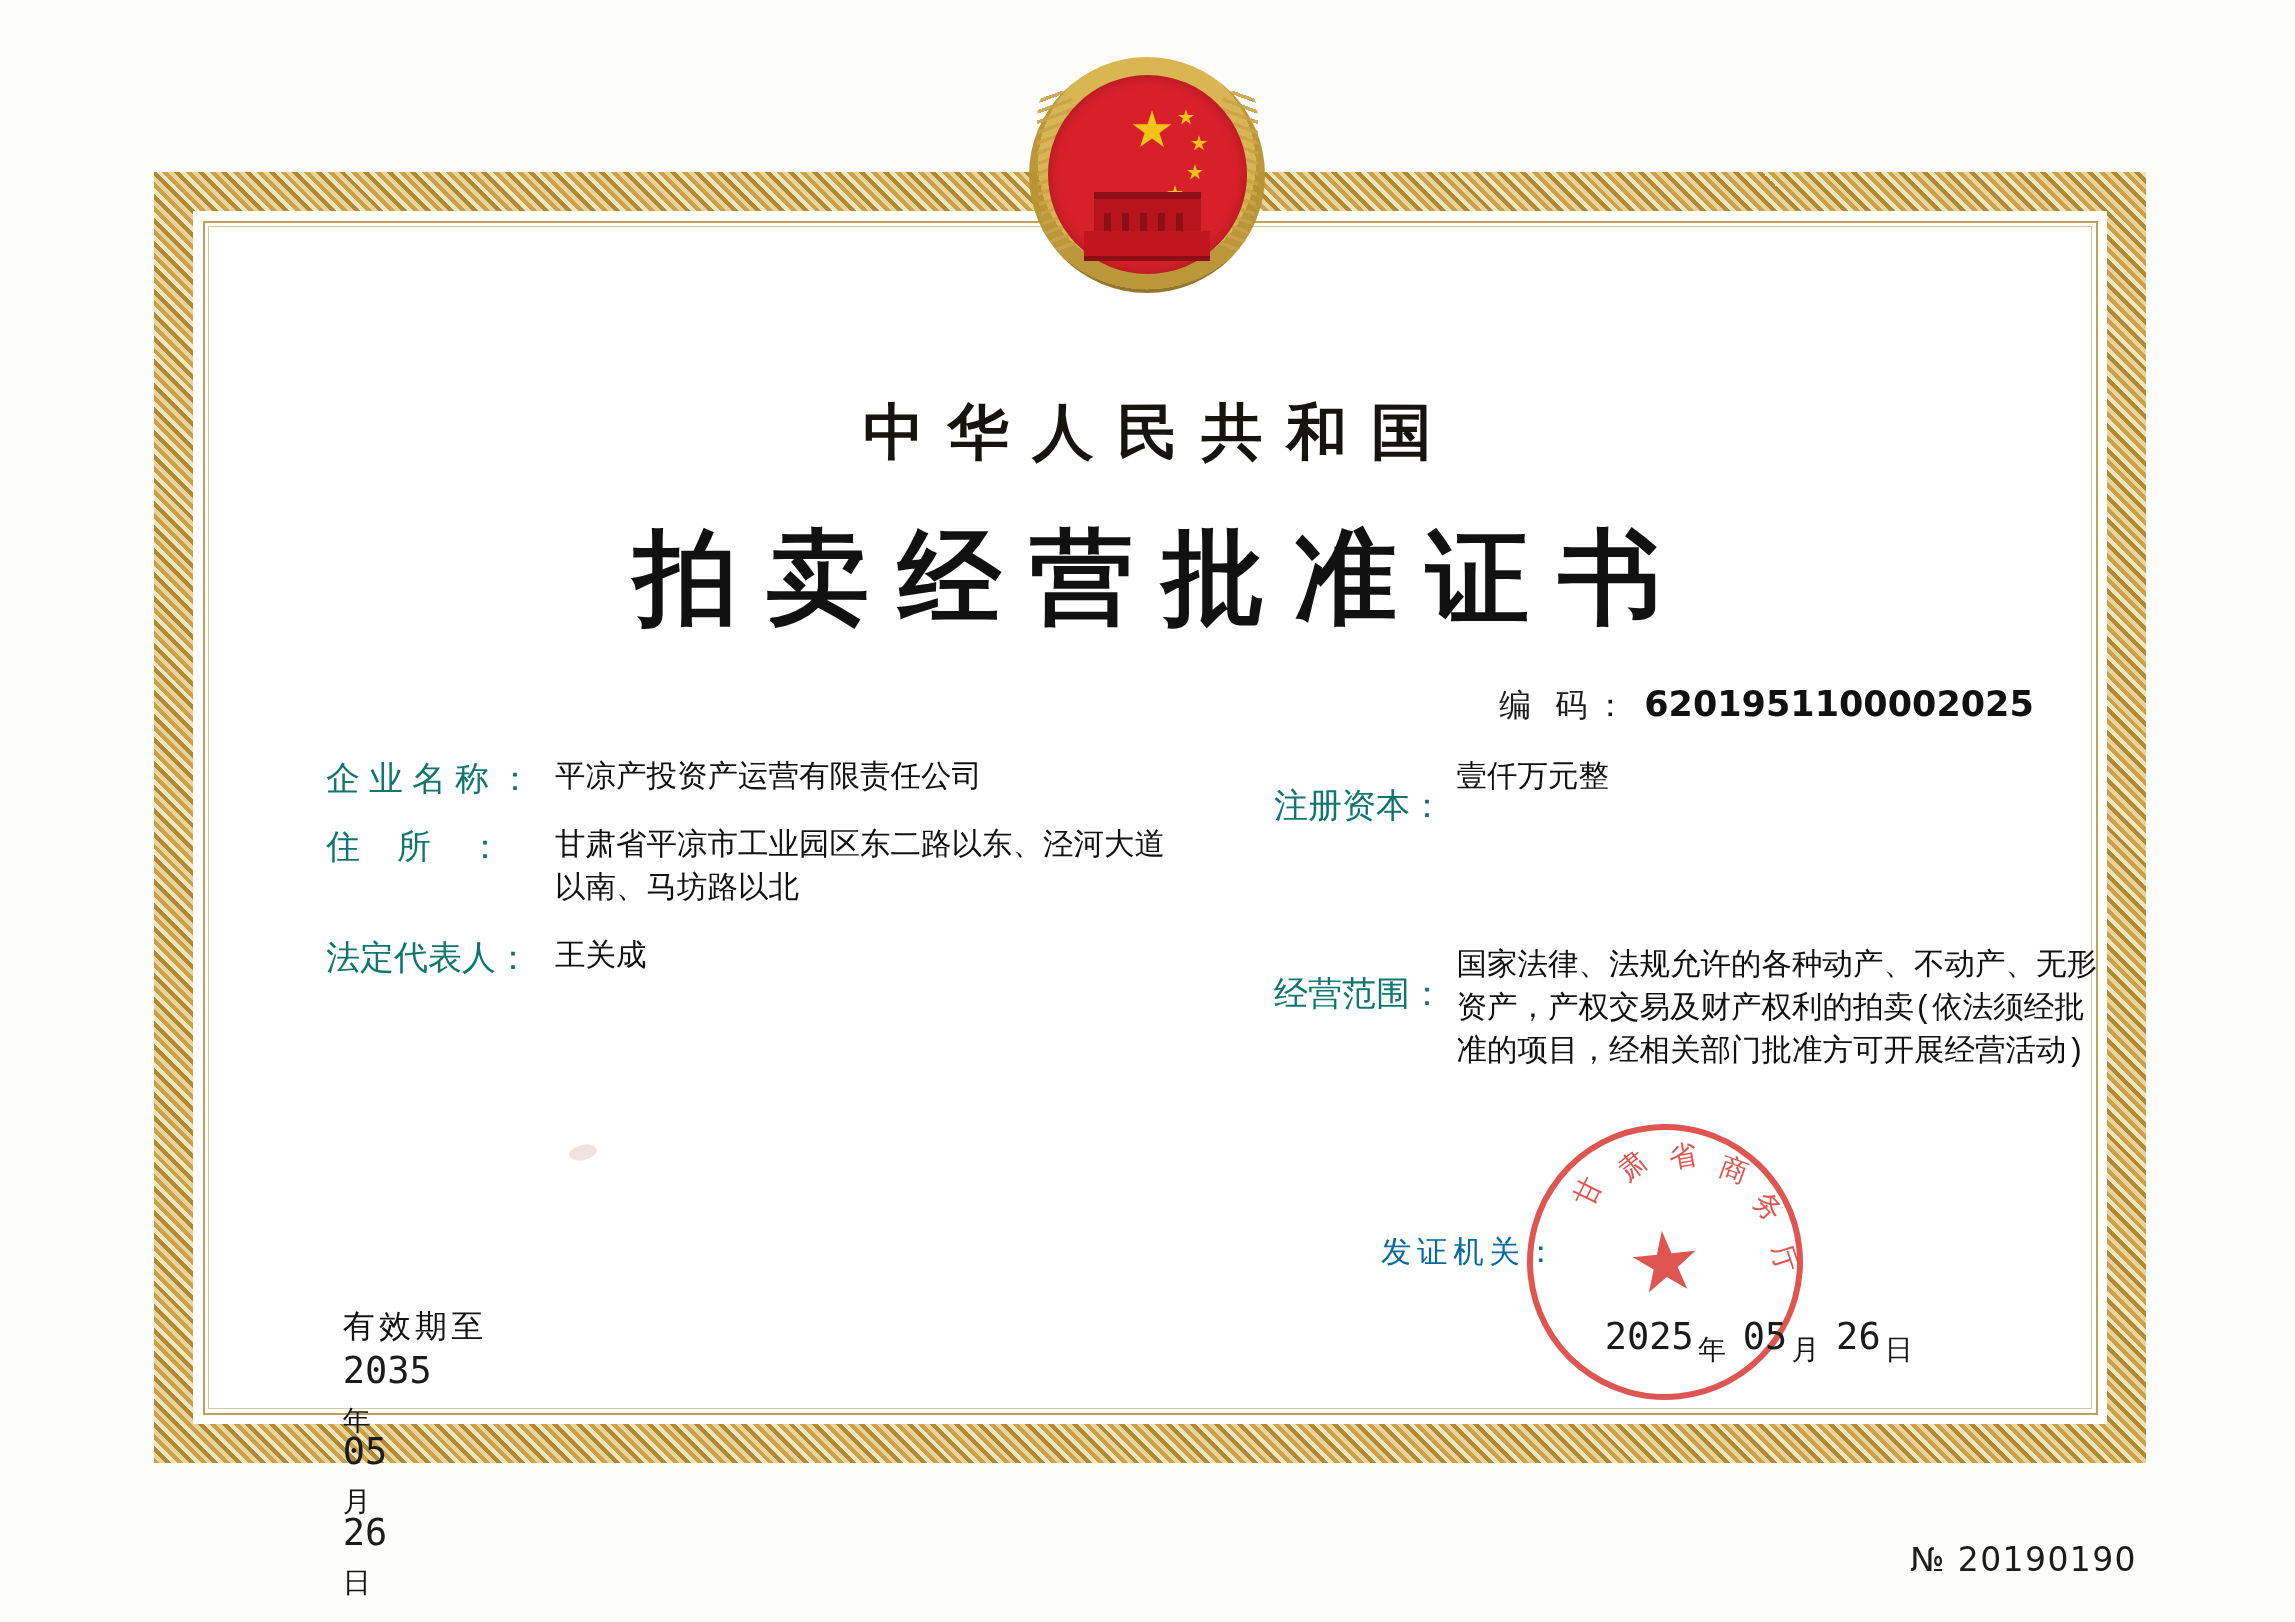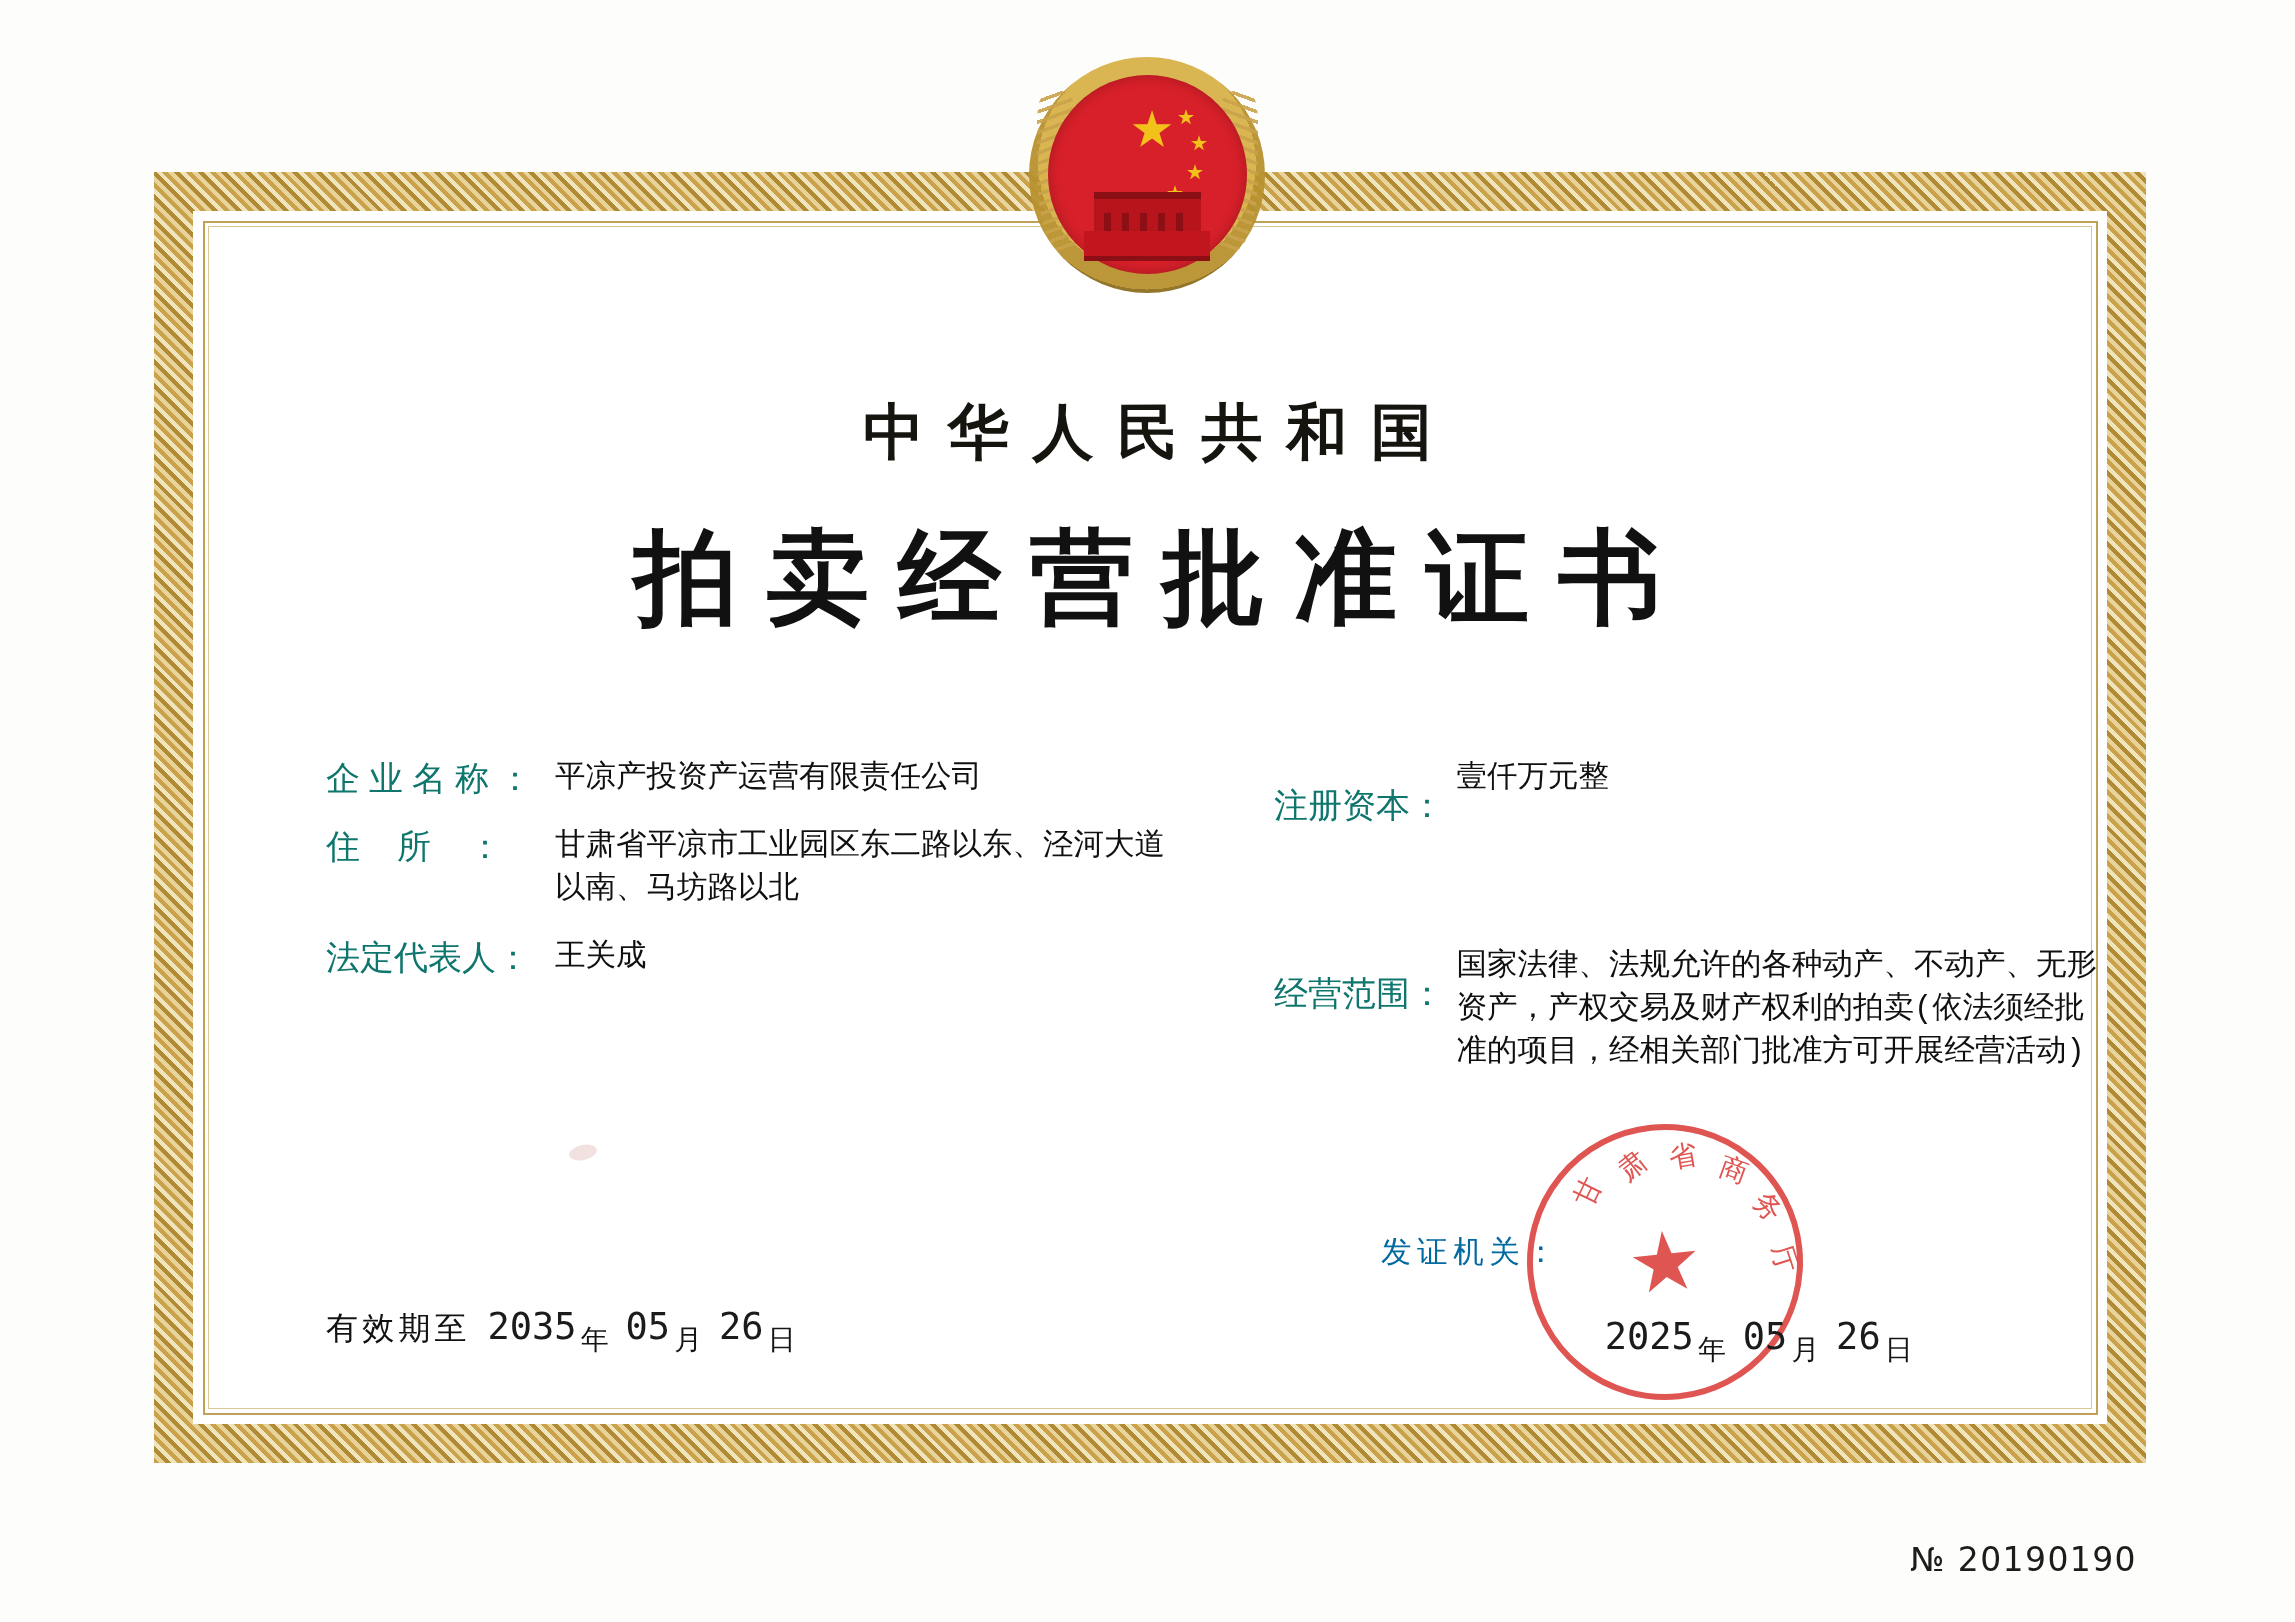--- a/index.html
+++ b/index.html
@@ -281,20 +281,21 @@
     white-space: nowrap;
   }
 
   
   .valid-row {
     position: absolute;
     left: 326px;
     top: 1305px;
     display: flex;
     align-items: baseline;
+    flex-direction: column;
   }
   .valid-row .v-label {
     font-size: 32px;
     letter-spacing: 4.2px;
     color: #121212;
     font-family: "DejaVu Serif", "Liberation Serif", serif;
   }
   .date-num {
     font-size: 37px;
     font-family: "DejaVu Sans Mono", "Liberation Mono", monospace;
@@ -359,20 +360,24 @@
     <div class="star-s s2">★</div>
     <div class="star-s s3">★</div>
     <div class="star-s s4">★</div>
     <div class="gate"></div>
     <div class="base"></div>
   </div>
 
   <div class="country">中华人民共和国</div>
   <div class="cert-title">拍卖经营批准证书</div>
 
+  <div class="code-row">
+    <span class="code-label">编 码：</span>
+    <span class="code-value">6201951100002025</span>
+  </div>
 
   <div class="fields-left">
     <div class="field">
       <span class="f-label label-col-left sp4">企业名称：</span>
       <span class="f-value">平凉产投资产运营有限责任公司</span>
     </div>
     <div class="field">
       <span class="f-label label-col-left"><span class="addr-spread">住所：</span></span>
       <span class="f-value" style="width:639px;">甘肃省平凉市工业园区东二路以东、泾河大道以南、马坊路以北</span>
     </div>

